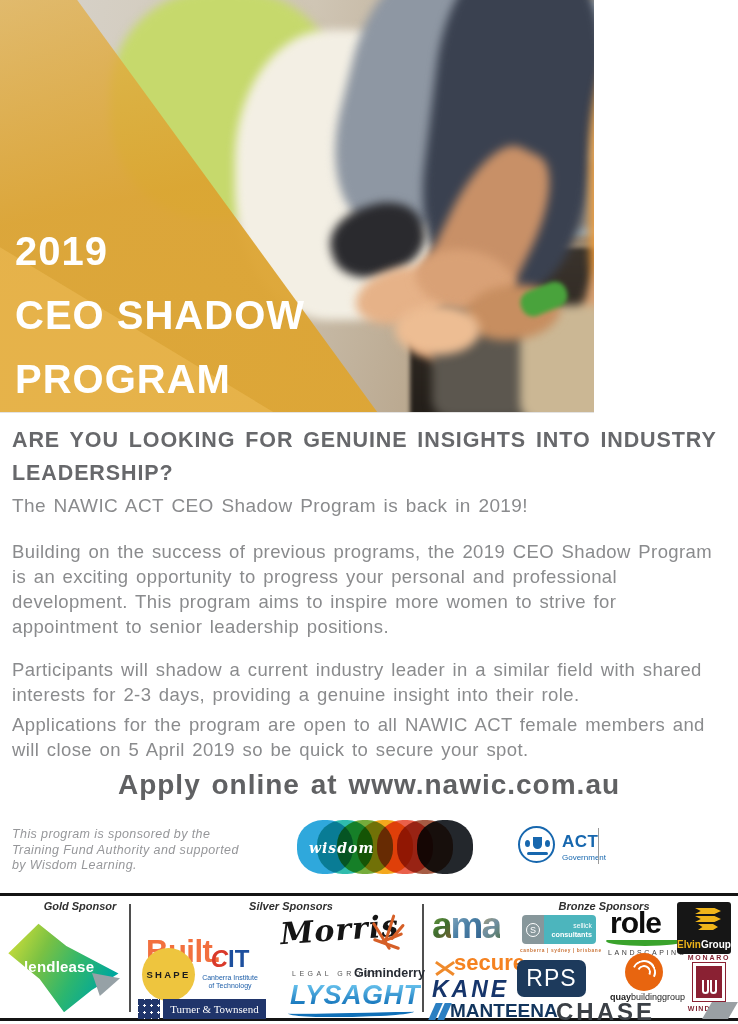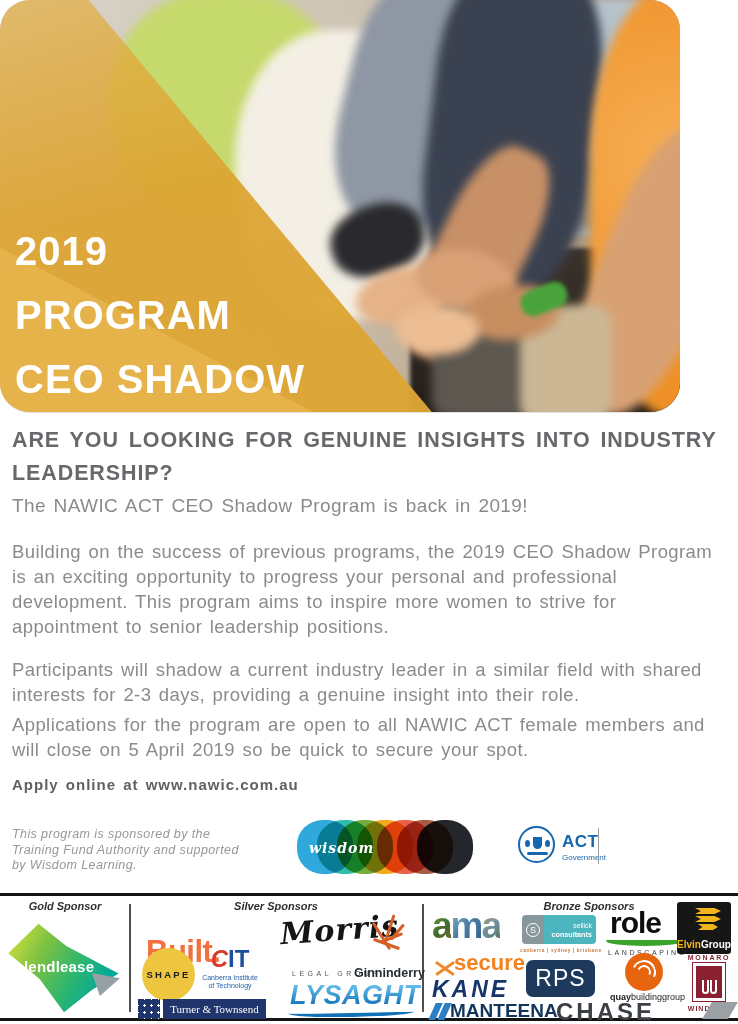--- a/index.html
+++ b/index.html
@@ -1,21 +1,21 @@
 <!DOCTYPE html>
 <html><head>
 <meta charset="utf-8">
 <style>
   * { margin:0; padding:0; box-sizing:border-box; }
   html,body { background:#fff; }
   body { font-family:"Liberation Sans", sans-serif; }
   #page { position:relative; width:738px; height:1024px; margin:0 auto; background:#fff; overflow:hidden; }
 
   
-  #hero { position:absolute; left:0; top:0; width:680px; height:413px; overflow:hidden; background:linear-gradient(105deg,#d8d4cc 0%,#cfc5b4 45%,#b9a78e 75%,#8a7862 100%); border-bottom:1px solid #e3e3e3;border-radius:30px; }
+  #hero { position:absolute; left:0; top:0; width:594px; height:413px; overflow:hidden; background:linear-gradient(105deg,#d8d4cc 0%,#cfc5b4 45%,#b9a78e 75%,#8a7862 100%); border-bottom:1px solid #e3e3e3; }
   .blob { position:absolute; filter:blur(5px); }
   .b-wall   { left:470px; top:0; width:268px; height:235px; background:linear-gradient(#b7c4cd,#9fb0ba); filter:blur(3px); }
   .b-bench  { left:470px; top:160px; width:268px; height:68px; background:#8f8a82; transform:rotate(-4deg); }
   .b-benchleg { left:690px; top:12px; width:26px; height:70px; background:#3c342c; }
   .b-floor  { left:410px; top:248px; width:340px; height:175px; background:linear-gradient(#3a332c,#221d18); filter:blur(2px); }
   .b-lime   { left:110px; top:-10px; width:230px; height:230px; background:#c6d96c; border-radius:45%; }
   .b-shirt  { left:235px; top:30px; width:210px; height:290px; background:#f3efe4; border-radius:45%; }
   .b-sleeve { left:345px; top:-30px; width:140px; height:260px; background:#8e97a3; border-radius:40%; transform:rotate(14deg); }
   .b-vest   { left:430px; top:-40px; width:165px; height:330px; background:#3a4150; border-radius:35%; transform:rotate(7deg); }
   .b-orange { left:590px; top:-20px; width:230px; height:440px; background:radial-gradient(circle at 35% 40%, #f6ae53, #ef9027 70%); border-radius:40%; }
@@ -35,21 +35,21 @@
   #hero-title { position:absolute; left:15px; top:219px; color:#fff; font-weight:bold; font-size:40px; line-height:64px; letter-spacing:1px; }
   #hero-title span { display:block; }
 
   
   .copy { position:absolute; left:12px; width:714px; color:#8a8b8d; font-size:18.5px; line-height:25px; letter-spacing:0.4px; word-spacing:2px; }
   #heading { top:424px; color:#67686b; font-weight:bold; font-size:21.5px; line-height:33px; letter-spacing:0.9px; word-spacing:3px; }
   #intro { top:493px; font-size:19px; }
   #para1 { top:539px; }
   #para2 { top:657px; }
   #para3 { top:712px; }
-  #apply-line { top:772px; color:#606163; font-weight:bold; font-size:15px; letter-spacing:1px; }
+  #apply-line { top:772px; text-align:center; color:#606163; font-weight:bold; font-size:28px; letter-spacing:1px; }
 
   
   #sponsor-note { position:absolute; left:12px; top:827px; width:250px; font-size:12.5px; font-style:italic; color:#96979a; line-height:15.5px; letter-spacing:0.4px; white-space:pre-line; }
   #wisdom-logo { position:absolute; left:297px; top:820px; width:176px; height:56px; }
   .w-c { position:absolute; top:0; width:56px; height:54px; border-radius:46%; mix-blend-mode:multiply; }
   #wisdom-word { position:absolute; left:12px; top:20px; z-index:5; color:#fff; font-family:"DejaVu Serif", serif; font-style:italic; font-weight:bold; font-size:14px; letter-spacing:1px; }
   #act-logo { position:absolute; left:518px; top:826px; width:96px; height:40px; }
   #act-crest { position:absolute; left:0; top:0; width:37px; height:37px; border:2.5px solid #1767ae; border-radius:50%; }
   #act-crest .shield { position:absolute; left:13px; top:9px; width:9px; height:12px; background:#1767ae; border-radius:0 0 5px 5px; }
   #act-crest .d1, #act-crest .d2 { position:absolute; top:12px; width:5px; height:7px; background:#1767ae; border-radius:50%; }
@@ -64,21 +64,21 @@
   .tfa-black { position:absolute; left:2px; top:13px; width:7px; height:13px; background:#1a1a1a; border-radius:2px; }
   .tfa-yellow { position:absolute; left:10px; top:12px; width:11px; height:15px; background:#f6c40e; }
   .tfa-blue { position:absolute; left:22px; top:10px; width:14px; height:18px; background:#5b8fc0; border-right:3px solid #3c6ea3; transform:skewY(-6deg); }
   #tfa-name1 { position:absolute; left:42px; top:9px; font-size:9.5px; font-weight:bold; color:#2789cb; letter-spacing:0.3px; }
   #tfa-name2 { position:absolute; left:42px; top:20px; font-size:9.5px; font-weight:bold; color:#1b1b1b; letter-spacing:0.5px; }
 
   
   #footer { position:absolute; left:0; top:893px; width:738px; height:128px; border-top:3px solid #141414; border-bottom:3px solid #141414; background:#fff; }
   .f-div { position:absolute; top:8px; bottom:6px; width:2px; background:#4f4f4f; }
   #f-div1 { left:129px; } #f-div2 { left:422px; }
-  .f-label { position:absolute; top:4px; font-size:11px; font-style:italic; font-weight:600; color:#2f2f2f; text-align:center; }
+  .f-label { position:absolute; top:4px; font-size:11px; font-style:italic; font-weight:600; color:#2f2f2f; text-align:center;margin-left:15px; }
   .f-sec { position:absolute; top:0; height:100%; }
   #sec-gold { left:0; width:130px; } #sec-silver { left:130px; width:292px; } #sec-bronze { left:424px; width:314px; }
   #sec-gold .f-label { left:0; width:130px; } #sec-silver .f-label { left:0; width:292px; } #sec-bronze .f-label { left:8px; width:314px; }
 
   
   #lendlease { position:absolute; left:6px; top:26px; width:116px; height:92px; }
   #ll-ribbon { position:absolute; inset:0; clip-path:polygon(28% 2%, 52% 26%, 97% 56%, 74% 74%, 50% 98%, 29% 62%, 2% 34%); background:linear-gradient(118deg, #c9dd3a 8%, #7ac143 32%, #2db66e 58%, #00a79d 82%); }
   #ll-tip { position:absolute; left:86px; top:48px; width:28px; height:26px; clip-path:polygon(0 12%, 100% 32%, 28% 100%); background:#96a1a6; }
   #ll-word { position:absolute; left:18px; top:36px; color:#fff; font-weight:bold; font-size:15px; letter-spacing:0.2px; }
 
@@ -127,21 +127,21 @@
   .ev-arrow { position:absolute; right:10px; height:6px; width:26px; background:#f0b51a; clip-path:polygon(0 0, 75% 0, 100% 50%, 75% 100%, 0 100%, 22% 50%); }
   .ev1 { top:6px; } .ev2 { top:14px; } .ev3 { top:22px; width:20px; right:13px; }
   #elvin-text { position:absolute; left:0; bottom:4px; width:100%; text-align:center; font-size:10px; font-weight:800; }
   #elvin-text .y { color:#f0b51a; } #elvin-text .w { color:#fff; }
   #ignite { position:absolute; left:10px; top:54px; }
   #ignite-x { position:absolute; left:0; top:9px; width:22px; height:18px; }
   #ignite-x i { position:absolute; left:0; top:8px; width:22px; height:2.5px; background:#ef8a2b; display:block; }
   #ignite-x .x1 { transform:rotate(35deg); } #ignite-x .x2 { transform:rotate(-35deg); }
   #ignite-word { margin-left:20px; color:#f58220; font-weight:800; font-size:22px; letter-spacing:0; }
   #kane { position:absolute; left:8px; top:80px; color:#16356b; font-weight:900; font-style:italic; font-size:23px; letter-spacing:3px;text-align:right; }
-  #rps-box { position:absolute; left:102px; top:64px; width:69px; height:37px; background:#1d3a5c; border-radius:7px; display:flex; align-items:center; justify-content:center; }
+  #rps-box { position:absolute; left:93px; top:64px; width:69px; height:37px; background:#1d3a5c; border-radius:7px; display:flex; align-items:center; justify-content:center; }
   #rps-box span { color:#fff; font-size:23px; letter-spacing:1px; font-weight:400; }
   #quay-circle { position:absolute; left:201px; top:57px; width:38px; height:38px; border-radius:50%; background:#e8650f; overflow:hidden; }
   .q-arc { position:absolute; border:2.5px solid transparent; border-top-color:#fff; border-right-color:#fff; border-radius:50%; }
   .qa1 { left:7px; top:7px; width:24px; height:24px; transform:rotate(-20deg); }
   .qa2 { left:12px; top:12px; width:14px; height:14px; transform:rotate(-20deg); }
   #quay-text { position:absolute; left:186px; top:96px; font-size:9px; color:#1c1c1c; white-space:nowrap; }
   #quay-text .b { font-weight:800; }
   #monaro-label { position:absolute; left:262px; top:58px; width:46px; text-align:center; font-size:7px; font-weight:800; color:#7e1f2e; letter-spacing:1.8px; }
   #monaro-box { position:absolute; left:268px; top:66px; width:34px; height:40px; border:1.5px solid #8a2133; background:#fff; padding:3px; }
   #monaro-inner { width:100%; height:100%; background:#8a2133; display:flex; align-items:flex-end; justify-content:center; gap:1px; padding-bottom:4px; }
@@ -177,22 +177,22 @@
     <div class="blob b-glove"></div>
     <div class="blob b-h1"></div>
     <div class="blob b-h2"></div>
     <div class="blob b-h3"></div>
     <div class="blob b-h4"></div>
     <div class="blob b-band"></div>
     <div id="gold-overlay"></div>
     <div id="gold-fold"></div>
     <h1 id="hero-title">
       <span>2019</span>
+      <span>CEO SHADOW</span>
       <span>PROGRAM</span>
-      <span>CEO SHADOW</span>
     </h1>
   </div>
 
   <h2 id="heading" class="copy">ARE YOU LOOKING FOR GENUINE INSIGHTS INTO INDUSTRY LEADERSHIP?</h2>
   <p id="intro" class="copy">The NAWIC ACT CEO Shadow Program is back in 2019!</p>
   <p id="para1" class="copy">Building on the success of previous programs, the 2019 CEO Shadow Program is an exciting opportunity to progress your personal and professional development. This program aims to inspire more women to strive for appointment to senior leadership positions.</p>
   <p id="para2" class="copy">Participants will shadow a current industry leader in a similar field with shared interests for 2-3 days, providing a genuine insight into their role.</p>
   <p id="para3" class="copy">Applications for the program are open to all NAWIC ACT female members and will close on 5 April 2019 so be quick to secure your spot.</p>
   <p id="apply-line" class="copy">Apply online at www.nawic.com.au</p>
 

